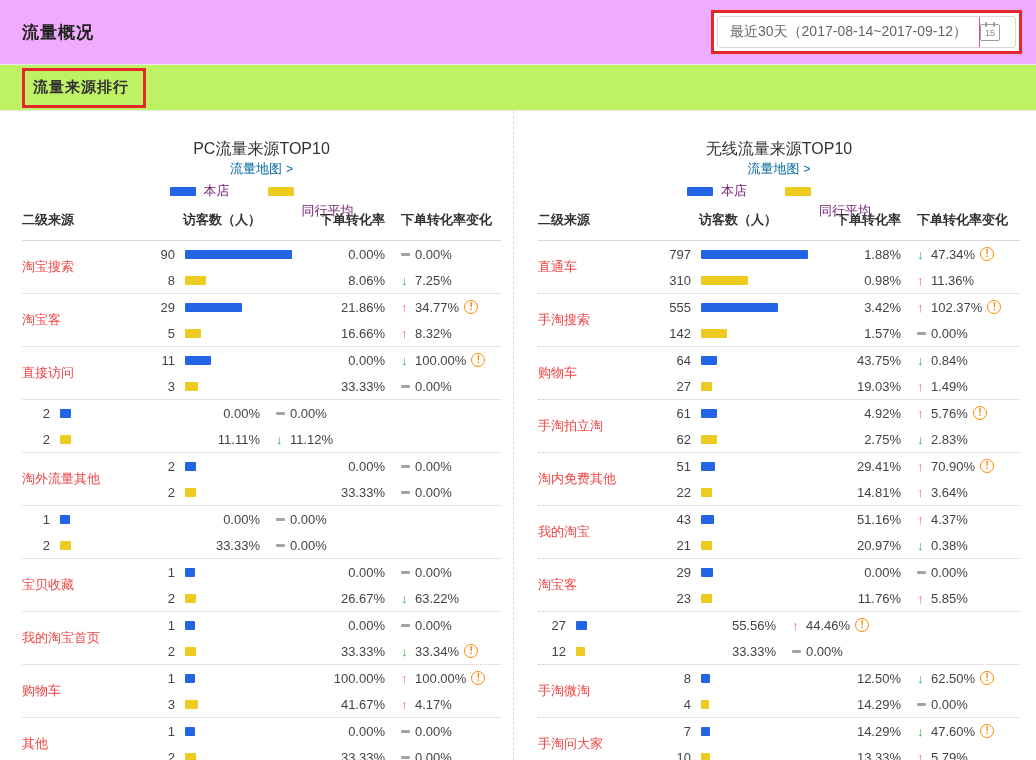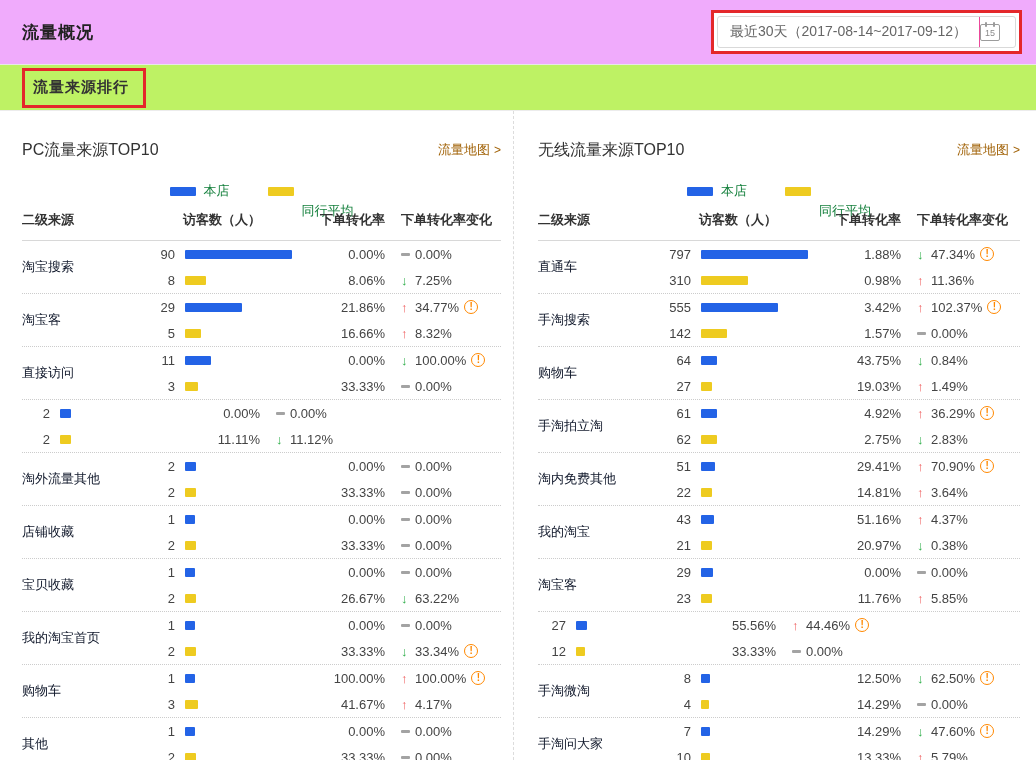--- a/index.html
+++ b/index.html
@@ -37,43 +37,43 @@
     height:46px; display:flex; align-items:center; padding-left:22px;
     border-bottom:1px solid #ececec; background:#bef264;
   }
   .section-annotation { padding:7px 14px 8px 8px; }
   .section-title { font-size:15px; font-weight:bold; color:#333; letter-spacing:1px; }
   
   .content { display:flex; height:659px; }
   .panel { width:514px; padding:28px 12px 0 22px; }
   .panel.left { border-right:1px dashed #dcdcdc; }
   .panel.right { width:522px; padding-left:24px; padding-right:16px; }
-  .panel-head { display:flex; align-items:center; justify-content:space-between; height:22px; }
+  .panel-head { display:flex; align-items:center; justify-content:space-between; height:22px;flex-direction:column; }
   .panel-title { font-size:16px; color:#333; }
-  .map-link { font-size:13px; color:#a16207; text-decoration:none; cursor:pointer; white-space:nowrap; }
+  .map-link { font-size:13px; color:#0369a1; text-decoration:none; cursor:pointer; white-space:nowrap; }
   .map-link .chev { margin-left:4px; font-size:12px; }
   .legend { display:flex; align-items:center; justify-content:center; margin:24px 0 14px; height:12px; }
   .swatch { display:inline-block; width:26px; height:9px; border-radius:1px; margin-right:8px; }
   .swatch.own  { background:#2363e6; }
   .swatch.peer { background:#eecb20; }
-  .legend-label { font-size:13px; color:#15803d; margin-right:38px; }
+  .legend-label { font-size:13px; color:#701a75; margin-right:38px; }
   .legend-label:last-child { margin-right:0;margin-top:40px; }
   
   .thead {
     display:flex; font-size:13px; font-weight:bold; color:#333;
     padding-bottom:11px; border-bottom:1px solid #d8d8d8;
   }
   .col-src { width:125px; }
   .col-vis { width:158px; padding-left:36px; white-space:nowrap; }
   .col-conv { width:80px; text-align:right; white-space:nowrap; }
   .col-chg { flex:1; padding-left:16px; white-space:nowrap; }
   
   .group { display:flex; border-bottom:1px dotted #cccccc; padding:0; }
   .group .src-cell {
-    width:125px; display:flex; align-items:center; font-size:13px; color:#0f172a; cursor:pointer;
+    width:125px; display:flex; align-items:center; font-size:13px; color:#ef4444; cursor:pointer;
   }
   .group .lines { flex:1; }
   .line { display:flex; align-items:center; height:26px; }
   .vis-num { width:28px; text-align:right; font-size:13px; color:#444; }
   .bar-track { width:120px; margin-left:10px; }
   .bar { height:9px; border-radius:1px; }
   .bar.own  { background:#2363e6; }
   .bar.peer { background:#eecb20; }
   .conv-cell { width:80px; text-align:right; font-size:13px; color:#444; white-space:nowrap; }
   .chg-cell { flex:1; padding-left:16px; display:flex; align-items:center; font-size:13px; color:#444; white-space:nowrap; }
@@ -283,21 +283,20 @@
                 <span class="chg-cell">
                   <span class="dir">
                     <span class="dash-flat"></span>
                   </span>
                   <span>0.00%</span>
                 </span>
               </div>
             </div>
           </div>
           <div class="group">
-            <span class="src-cell">店铺收藏</span>
             <div class="lines">
               <div class="line">
                 <span class="vis-num">1</span>
                 <span class="bar-track">
                   <span class="bar own" style="display: block; width: 10px;"></span>
                 </span>
                 <span class="conv-cell">0.00%</span>
                 <span class="chg-cell">
                   <span class="dir">
                     <span class="dash-flat"></span>
@@ -568,21 +567,21 @@
               <div class="line">
                 <span class="vis-num">61</span>
                 <span class="bar-track">
                   <span class="bar own" style="display: block; width: 16px;"></span>
                 </span>
                 <span class="conv-cell">4.92%</span>
                 <span class="chg-cell">
                   <span class="dir">
                     <span class="arrow up">↑</span>
                   </span>
-                  <span>36.29%</span>
+                  <span>5.76%</span>
                   <span class="warn-icon">!</span>
                 </span>
               </div>
               <div class="line">
                 <span class="vis-num">62</span>
                 <span class="bar-track">
                   <span class="bar peer" style="display: block; width: 16px;"></span>
                 </span>
                 <span class="conv-cell">2.75%</span>
                 <span class="chg-cell">

